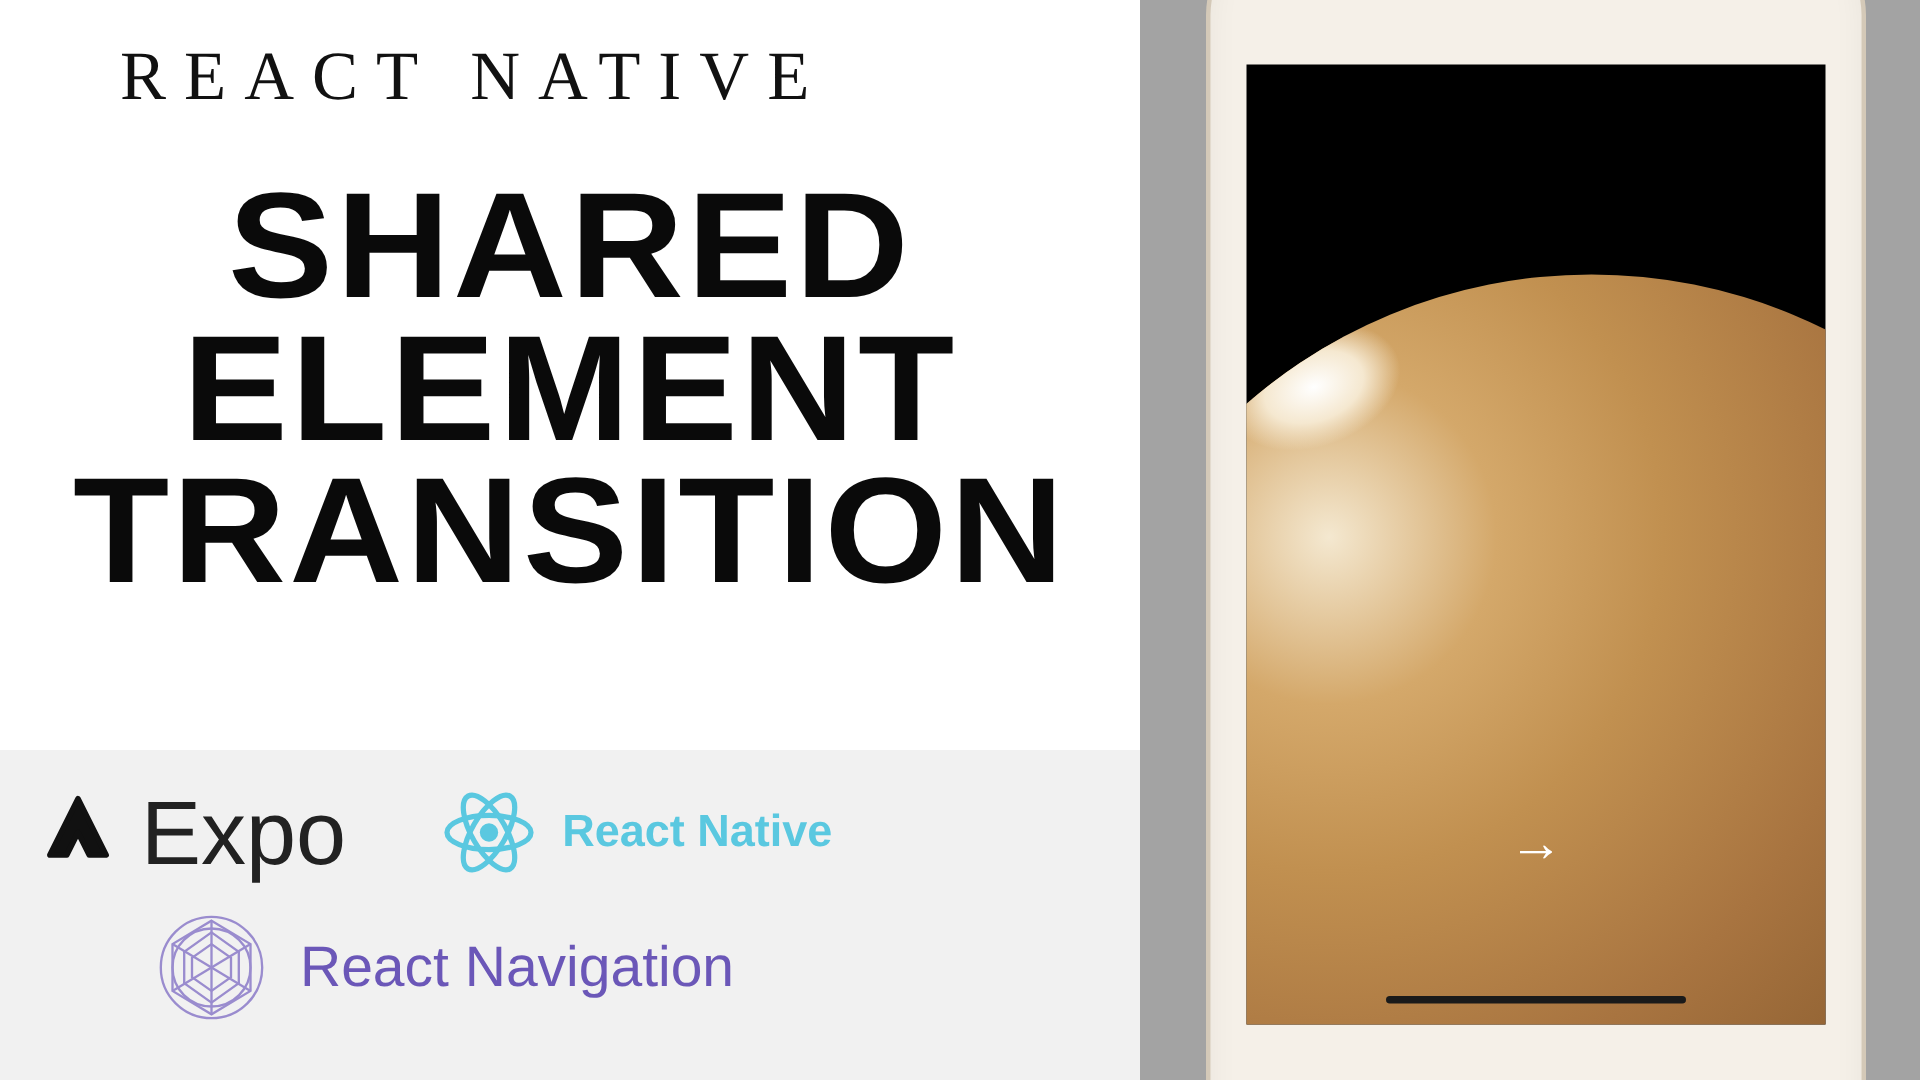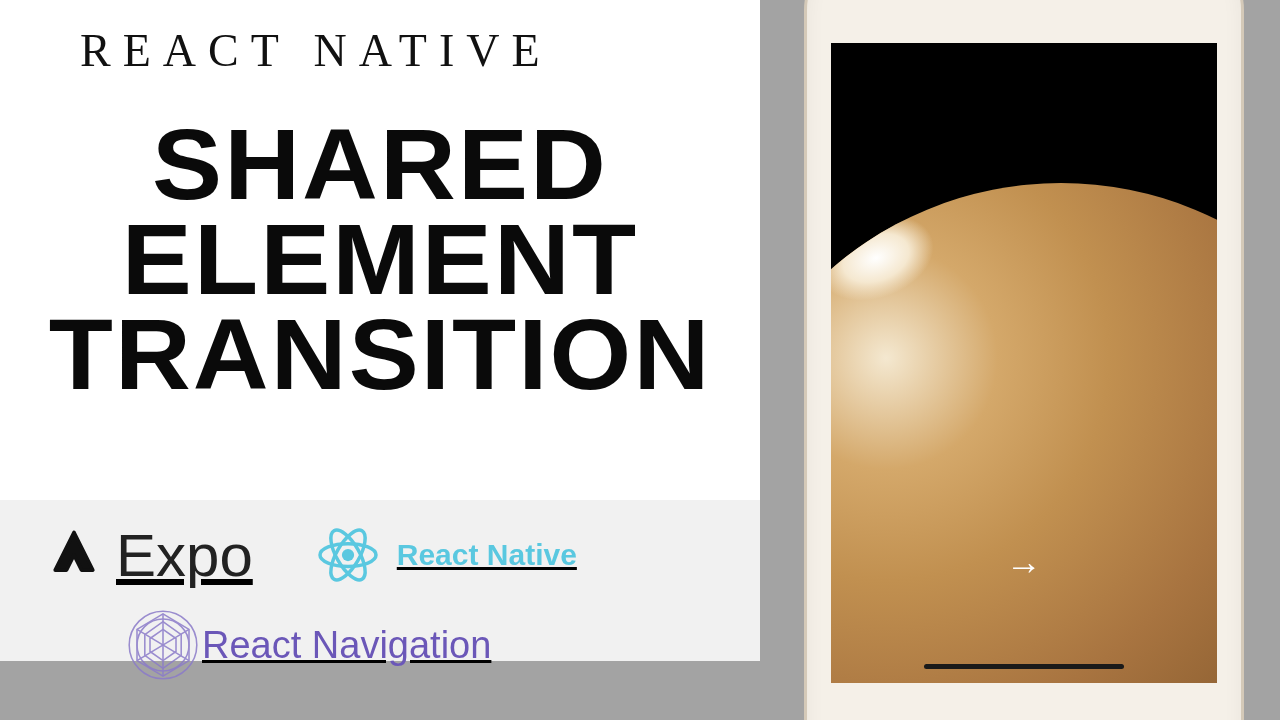--- a/index.html
+++ b/index.html
@@ -53,24 +53,23 @@
       color: #0a0a0a;
       text-align: center;
       transform: scaleX(1.05);
     }
     
     .logos-panel {
       position: absolute;
       left: 0;
       top: 500px;
       width: 760px;
-      height: 161px;
+      height: 220px;
       background: #f1f1f1;
-      padding: 20px 44px;
-      text-decoration: underline;
+      padding: 20px 22px;
     }
     
     .logo-row {
       display: flex;
       align-items: center;
       gap: 60px;
       margin-bottom: 16px;
     }
     
     .expo-logo {
@@ -105,20 +104,21 @@
     .react-text {
       font-size: 30px;
       font-weight: 700;
       color: #5ac8e0;
       font-family: -apple-system, sans-serif;
     }
     
     .nav-logo {
       display: flex;
       align-items: center;
+      gap: 20px;
       margin-left: 80px;
     }
     
     .nav-icon {
       width: 78px;
       height: 78px;
     }
     
     .nav-text {
       font-size: 38px;

